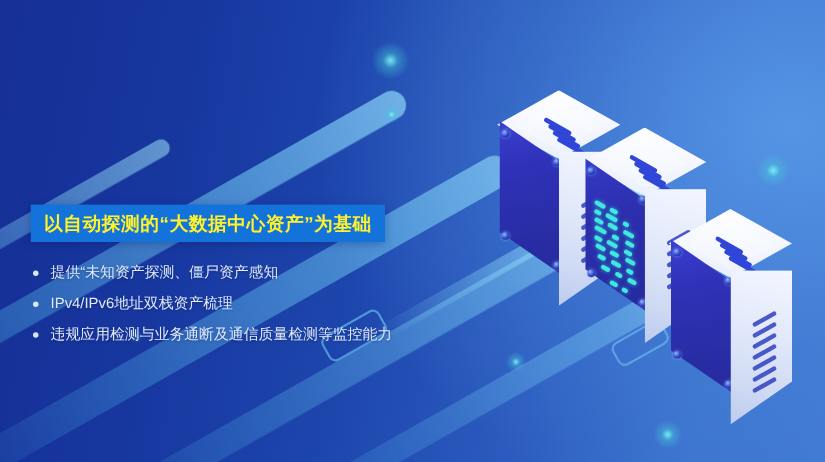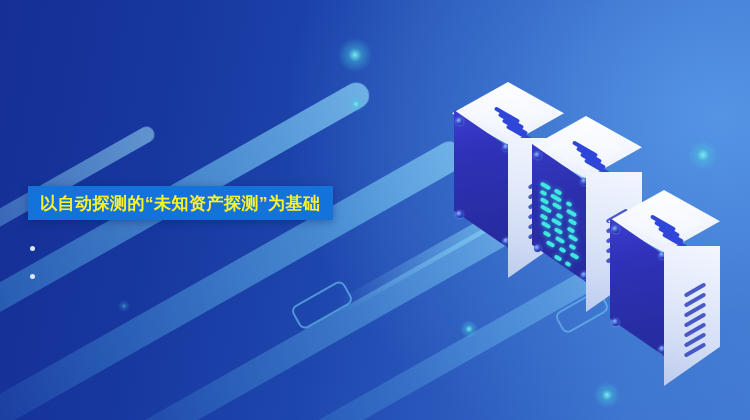--- a/index.html
+++ b/index.html
@@ -242,26 +242,32 @@
       <div class="vent" style="left:683px;top:338px;width:24px;transform:rotate(-29.5deg);"></div>
       <div class="vent" style="left:683px;top:348px;width:24px;transform:rotate(-29.5deg);"></div>
     </div>
 
   </div>
 
   <div class="text-col">
 
 
     <div id="subtitle-banner">
-      <span class="txt">以自动探测的“未知资产探测”为基础</span>
+      <span class="txt">以自动探测的“大数据中心资产”为基础</span>
     </div>
 
     <div id="bullets">
       <div class="bullet">
         <span class="dot"></span>
+        <span class="label">提供“未知资产探测、僵尸资产感知</span>
       </div>
       <div class="bullet">
         <span class="dot"></span>
+        <span class="label">IPv4/IPv6地址双栈资产梳理</span>
+      </div>
+      <div class="bullet">
+        <span class="dot"></span>
+        <span class="label">违规应用检测与业务通断及通信质量检测等监控能力</span>
       </div>
     </div>
 
   </div>
 </div>
 
 </body></html>

